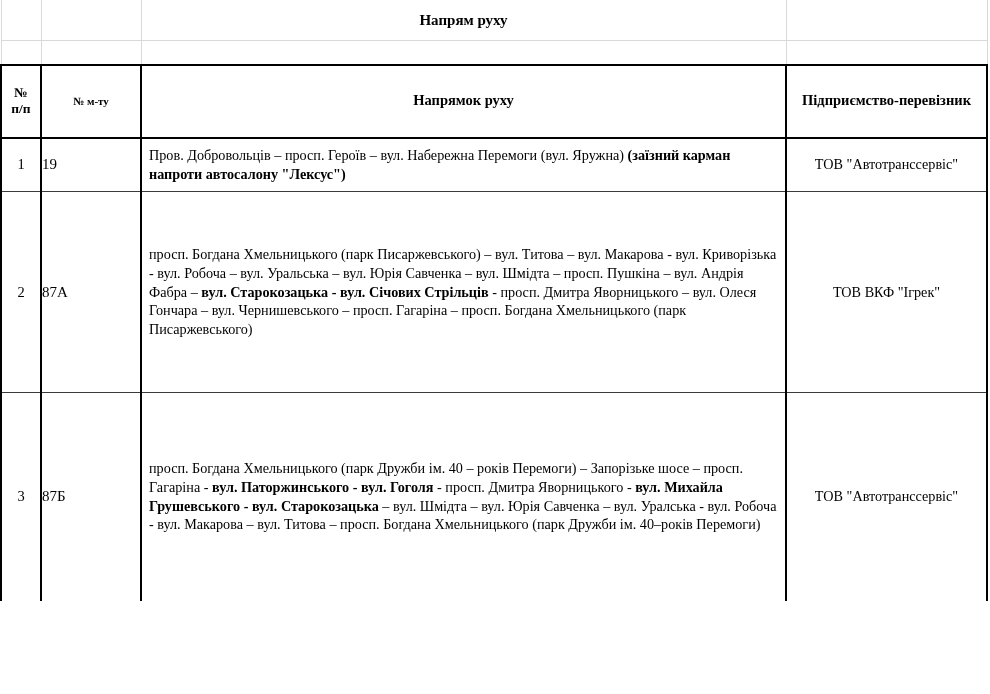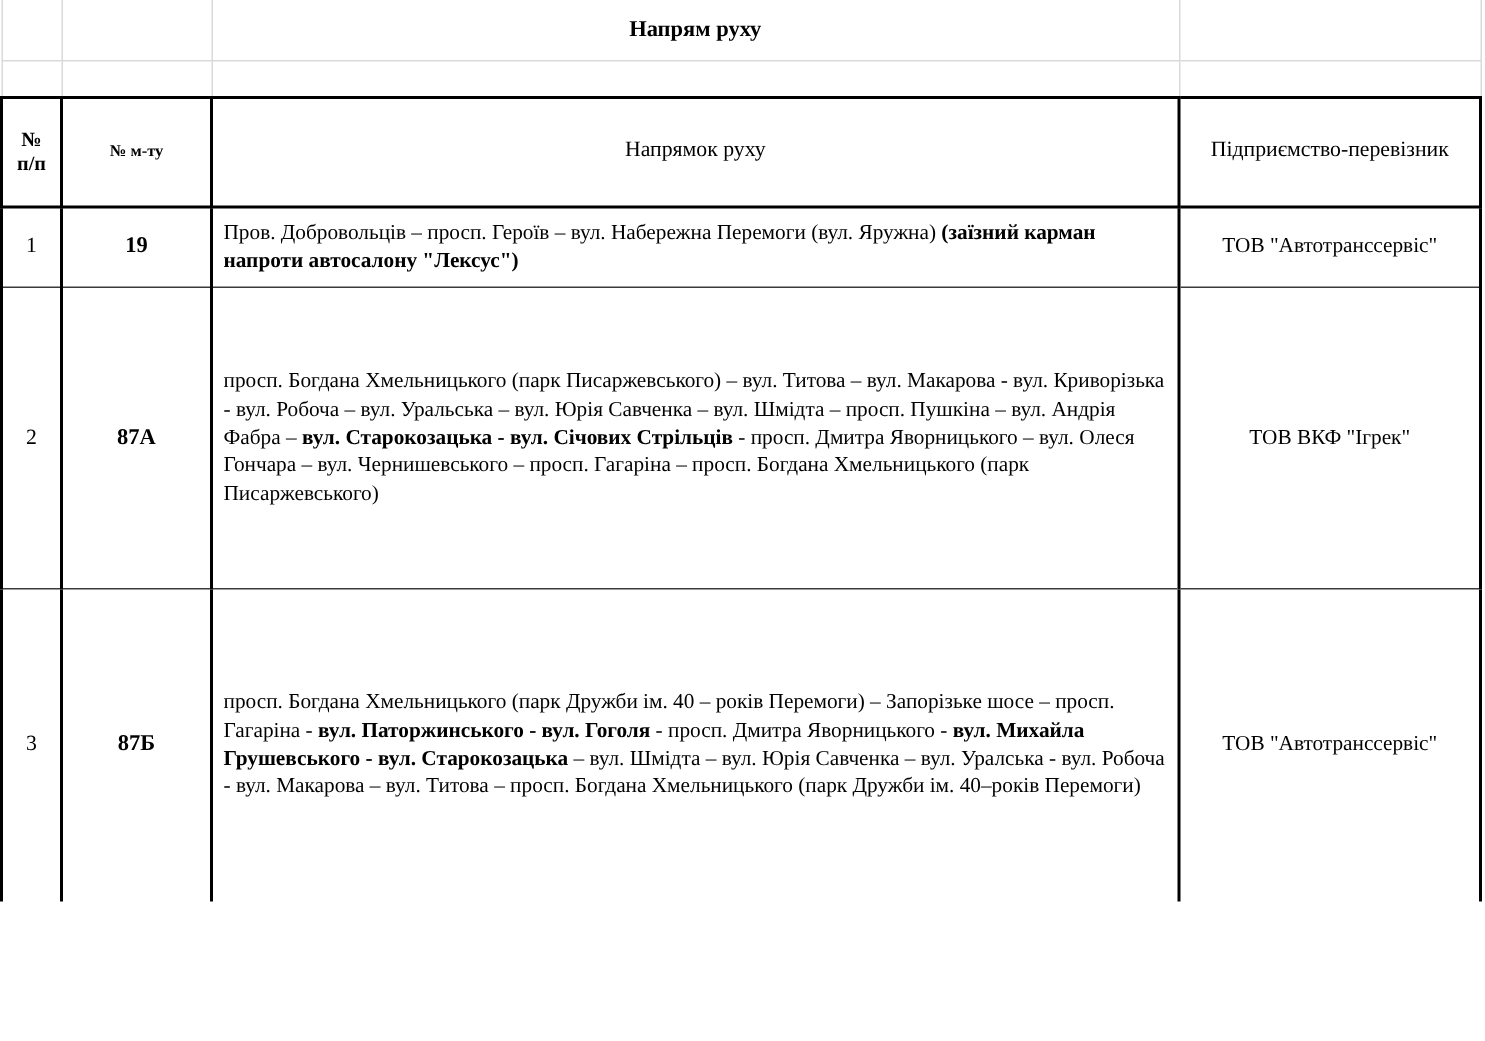--- a/index.html
+++ b/index.html
@@ -66,36 +66,35 @@
   .spacer-row td { height: 24px; }
 
   .hdr {
     text-align: center;
     font-weight: bold;
     font-size: 11px;
     line-height: 1.18;
     height: 73px;
   }
   .hdr.small { font-size: 13.5px; }
-  .hdr.normal-weight { font-weight: normal; font-size: 14.5px; }
+  .hdr.normal-weight { font-weight: bold; font-size: 14.5px; }
 
   .band-cell {
     text-align: center;
     font-weight: bold;
     font-size: 15.5px;
     height: 32px;
   }
 
   .num-cell {
     text-align: center;
     font-size: 14.5px;
   }
   .route-cell {
-    text-align: center;
-    font-weight: bold;
+    font-weight: normal;
     font-size: 15px;
   }
   .dir-cell {
     text-align: left;
     font-size: 14.2px;
     line-height: 1.32;
     padding: 5px 8px 5px 7px !important;
     vertical-align: top;
   }
   .dir-cell.vmid { vertical-align: middle; margin-left: 12px; }

